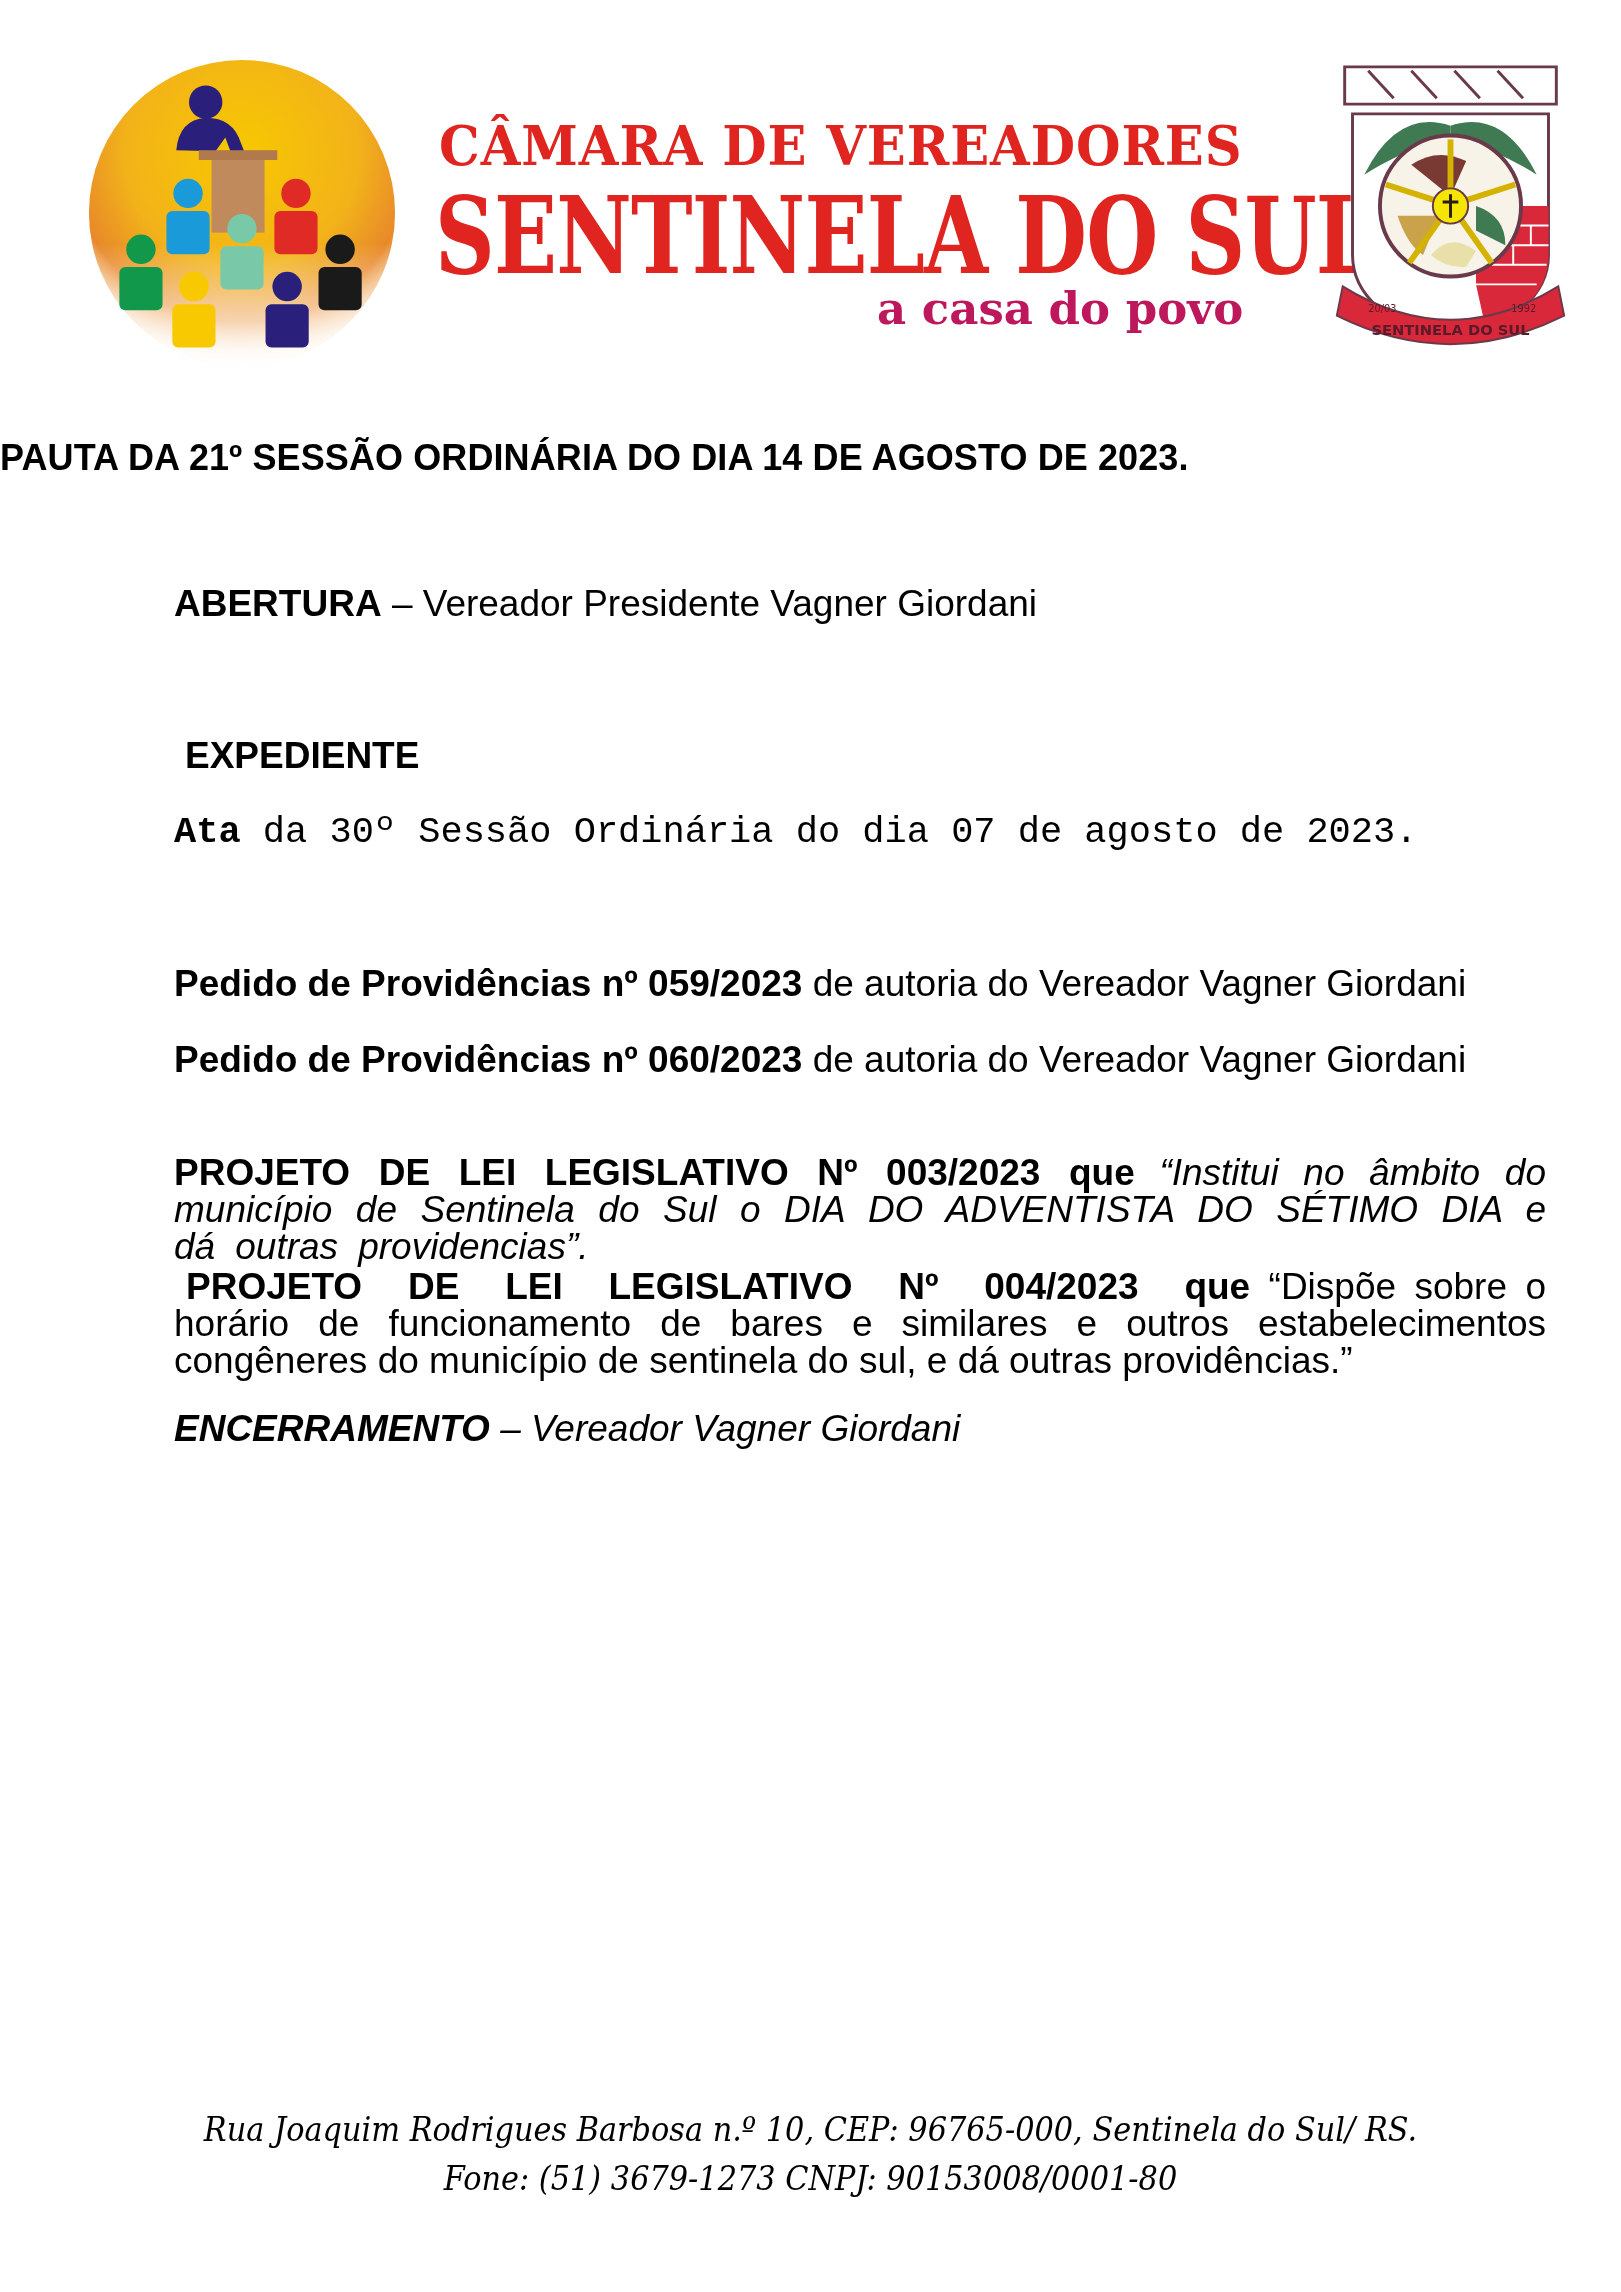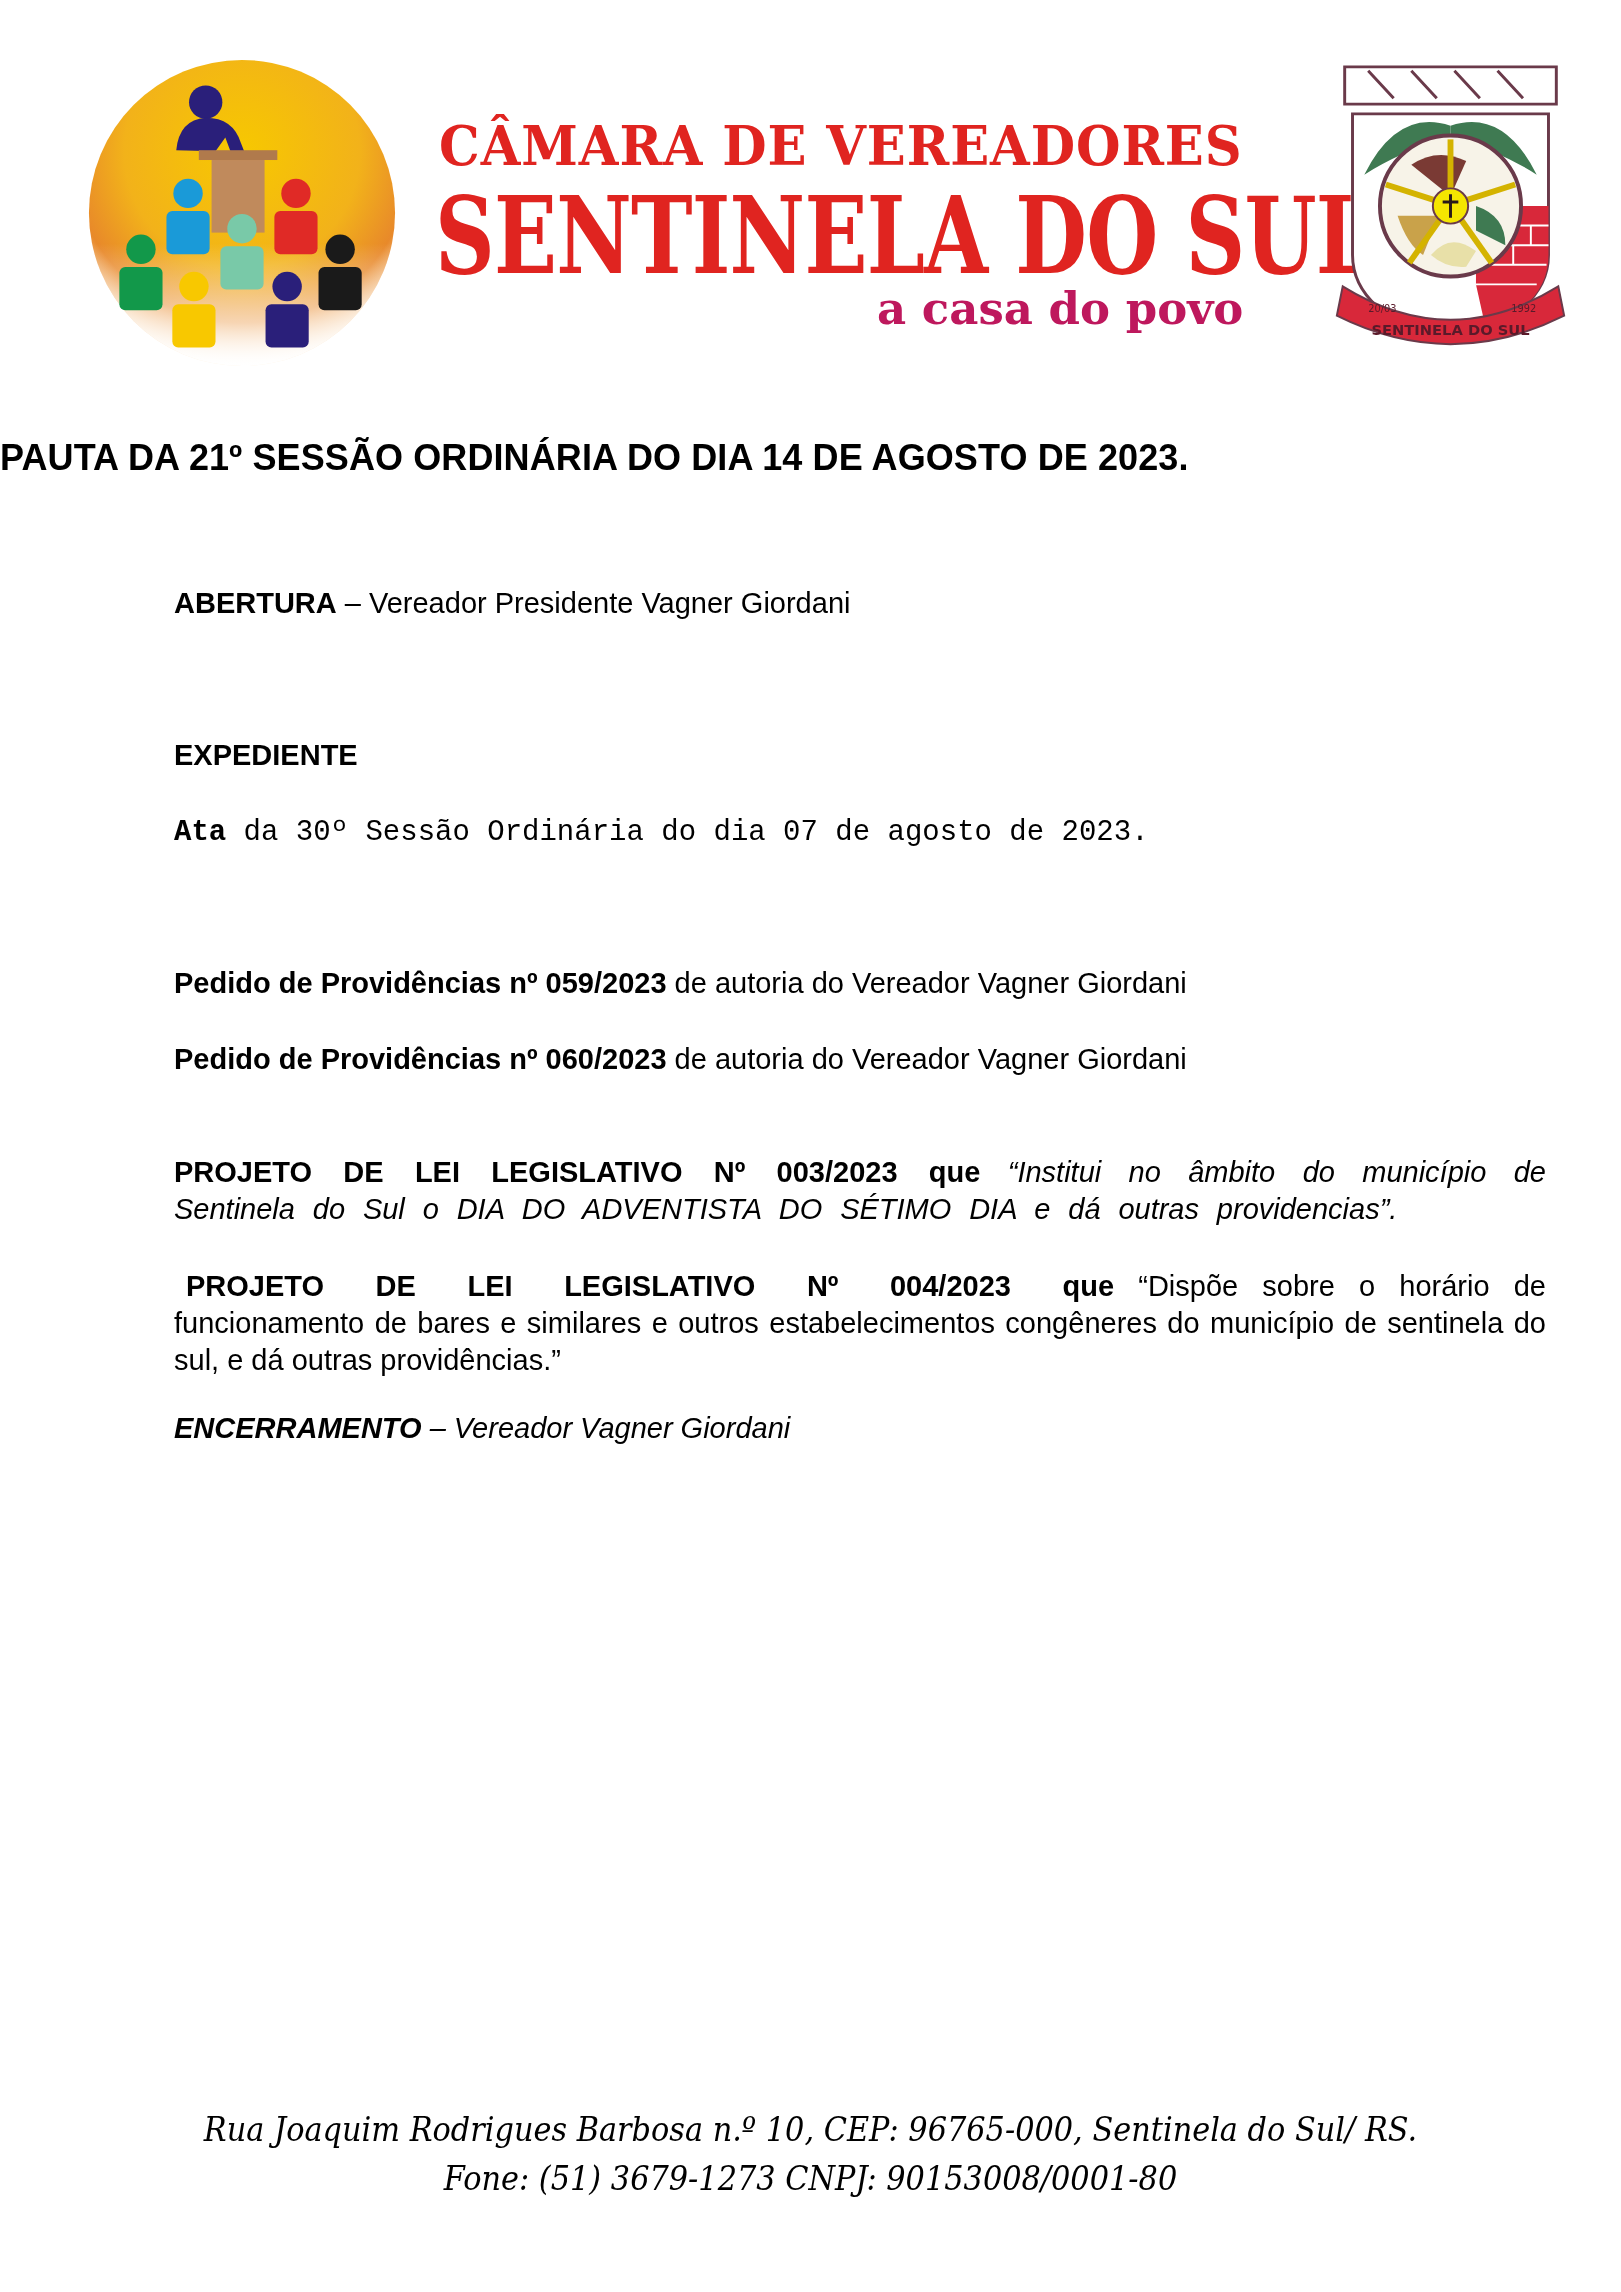--- a/index.html
+++ b/index.html
@@ -8,26 +8,26 @@
   
   .logo-left { position: absolute; left: 86px; top: 57px; width: 312px; height: 312px; }
   .brand { position: absolute; left: 431px; top: 112px; width: 863px; height: 245px; }
   .brand-line1 { position: absolute; left: 7.8px; top: 5.9px; font-family: "DejaVu Serif", serif; font-weight: bold; color: #e02420; font-size: 55px; letter-spacing: 1px; transform: scaleX(0.93); transform-origin: left top; white-space: nowrap; line-height: 1; }
   .brand-line2 { position: absolute; left: 3.9px; top: 71px; font-family: "DejaVu Serif", serif; font-weight: bold; color: #e02420; font-size: 106px; letter-spacing: -1px; transform: scaleX(0.78); transform-origin: left top; white-space: nowrap; line-height: 1; }
   .brand-line3 { position: absolute; left: 446px; top: 174px; font-family: "DejaVu Serif", serif; font-weight: bold; color: #be185d; font-size: 45px; white-space: nowrap; line-height: 1; }
   .crest { position: absolute; left: 1329px; top: 59px; width: 243px; height: 294px; }
 
   
   .title { position: absolute; left: 0; width: 1621px; top: 437px; text-align: left; font-weight: bold; font-size: 36px; letter-spacing: 0.1px; }
-  .content { position: absolute; left: 174px; width: 1372px; font-size: 29px; line-height: 37px; }
+  .content { position: absolute; left: 174px; width: 1372px; font-size: 37px; line-height: 37px; }
   .content b { font-weight: bold; }
   .just { text-align: justify; text-align-last: left; }
 
   .p-abertura { top: 585px; }
-  .p-expediente { top: 737px; }
+  .p-expediente { top: 737px; margin-left: 11px; }
   .p-ata { top: 814px; font-family: Liberation Mono, monospace; }
   .p-pedido1 { top: 965px; }
   .p-pedido2 { top: 1041px; }
   .p-pl1 { top: 1154px; width: 1372px; }
   .p-pl2 { top: 1268px; width: 1372px; }
   .p-encerramento { top: 1410px; font-style: italic; }
 
   .pl-head { font-weight: bold; word-spacing: 13.7px; }
   .pl2 .pl-head { word-spacing: 27.4px; margin-left: 12px; }
   .pl1-first { word-spacing: 9.8px; font-style: italic; }

